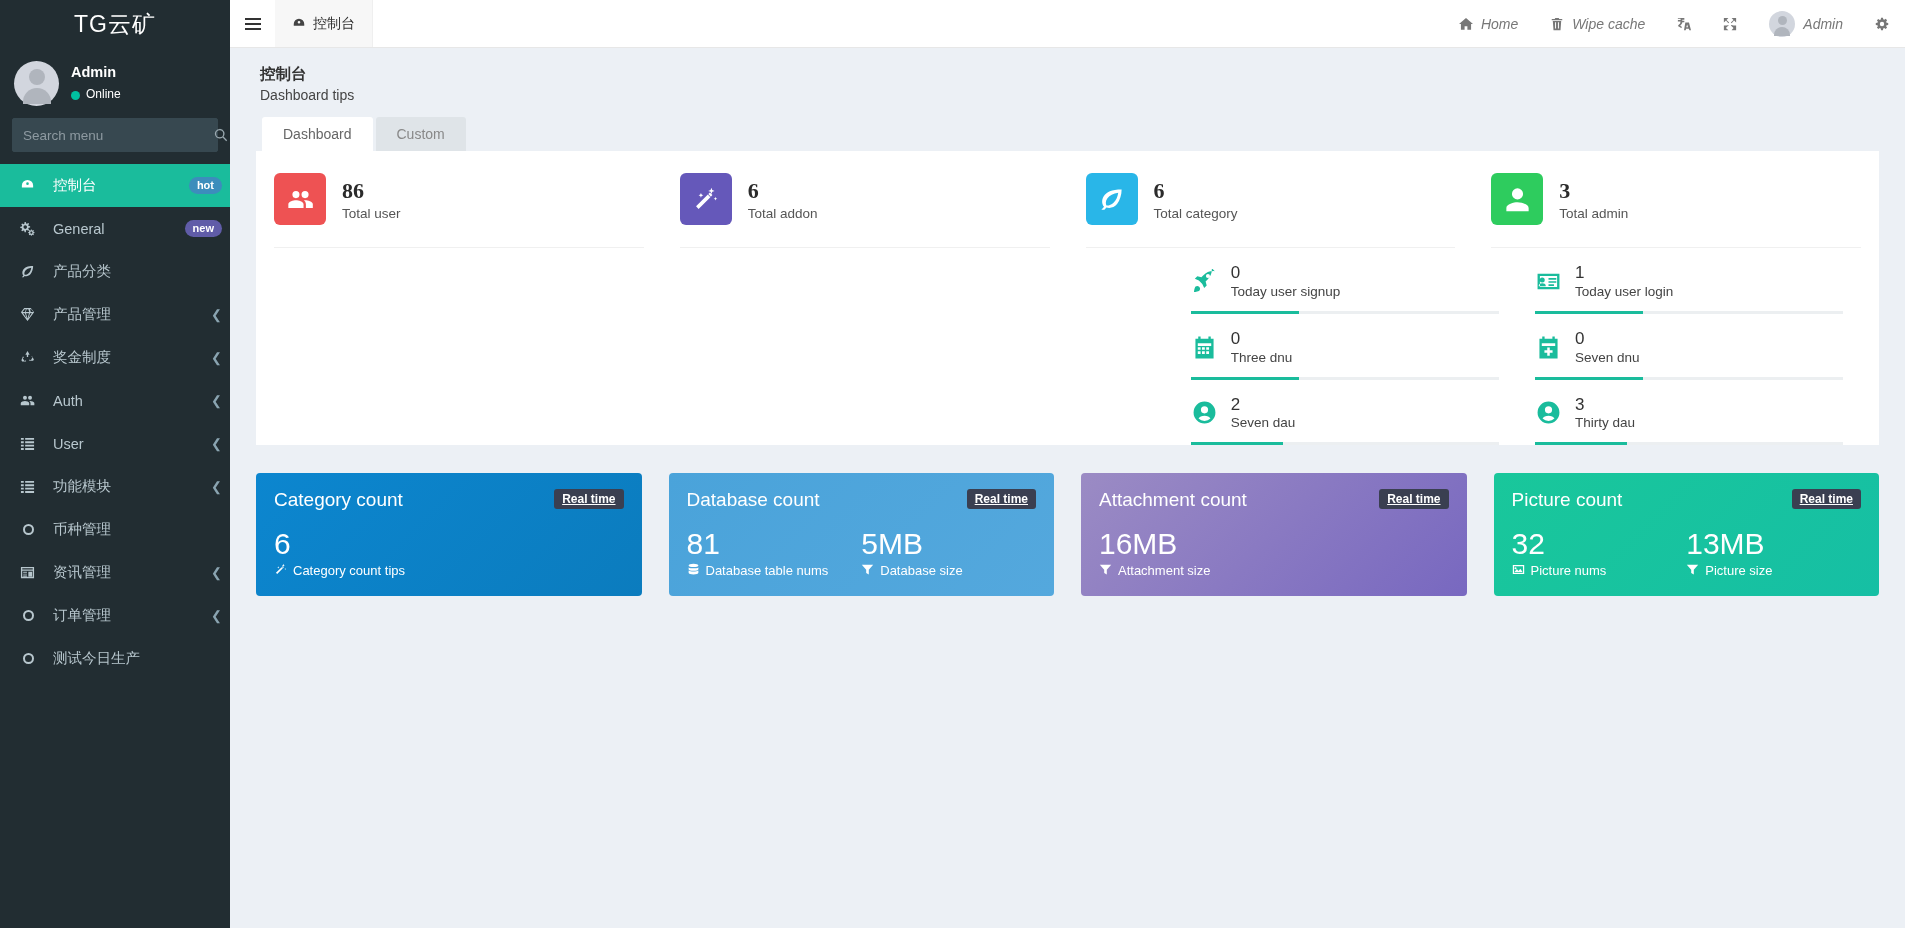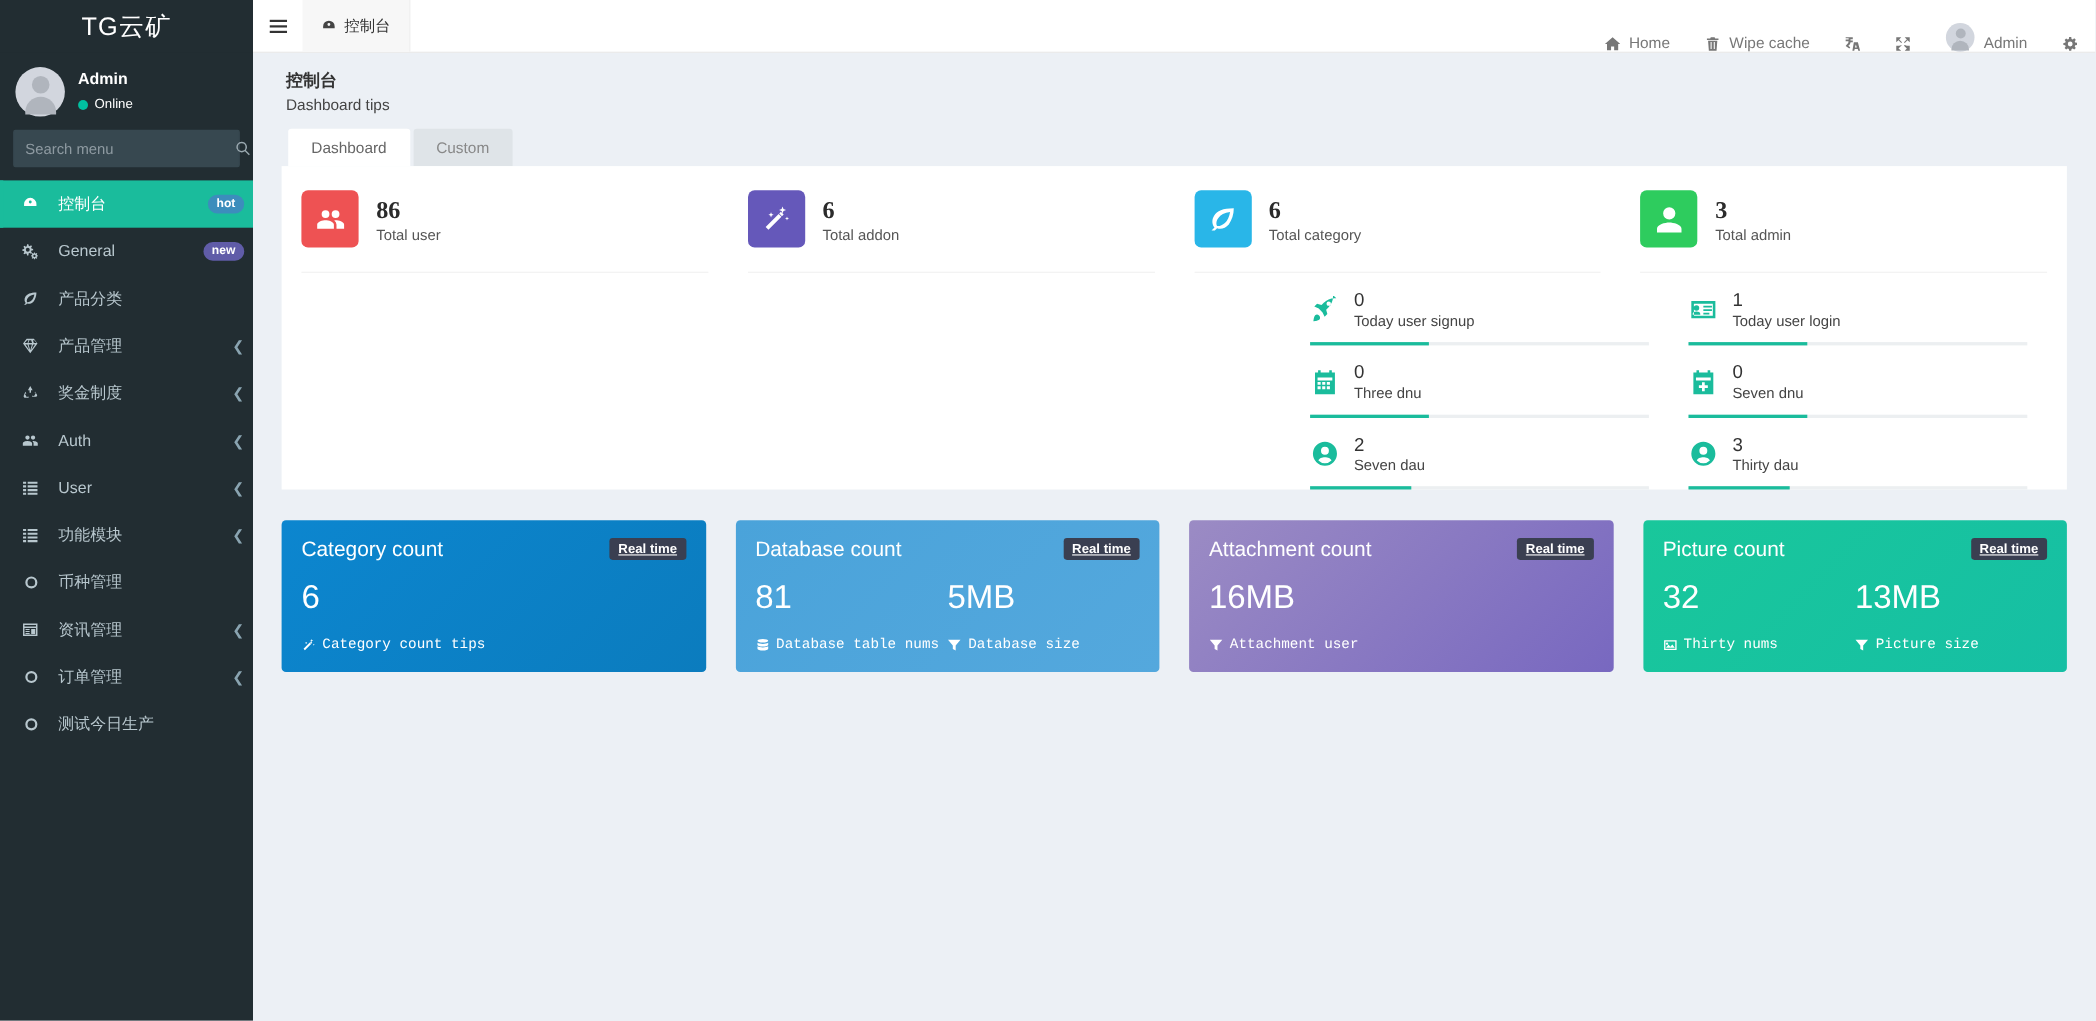--- a/index.html
+++ b/index.html
@@ -116,23 +116,24 @@
   }
   .nav-tab {
     display: flex; align-items: center; gap: 7px;
     padding: 0 17px; background: #f7f7f7; color: #333;
     font-size: 14px; cursor: pointer;
     border-right: 1px solid #efefef;
   }
   .nav-spacer { flex: 1; }
   .nav-right { display: flex; align-items: stretch; }
   .nav-item {
-    display: flex; align-items: flex-end; gap: 8px;
+    display: flex; align-items: center; gap: 8px;
     padding: 0 16px; color: #777; font-size: 14px; cursor: pointer;
     text-decoration: none;
+    font-style: italic;
   }
   .avatar-sm {
     width: 26px; height: 26px; border-radius: 50%;
     background: #d2d6de; position: relative; display:inline-block;
   }
   .avatar-sm::before {
     content: ""; position: absolute; width: 9px; height: 9px; border-radius: 50%;
     background: #b0b5bd; left: 8.5px; top: 5px;
   }
   .avatar-sm::after {
@@ -191,21 +192,21 @@
   }
   .grad-head { display: flex; align-items: flex-start; justify-content: space-between; }
   .grad-title { font-size: 19px; color: #fff; }
   .rt-badge {
     background: #3a3f51; color: #fff; font-size: 12px; font-weight: bold;
     padding: 4px 8px; border-radius: 3px; line-height: 1; text-decoration: underline;
   }
   .grad-body { display: flex; margin-top: 16px; }
   .grad-metric { flex: 1; }
   .grad-metric .gv { font-size: 30px; font-weight: 300; line-height: 1.1; }
-  .grad-metric .gl { font-size: 13px; margin-top: 18px; display: flex; align-items: flex-end; gap: 6px; font-family: Liberation Mono, monospace; }
+  .grad-metric .gl { font-size: 13px; margin-top: 3px; display: flex; align-items: flex-start; gap: 6px; }
   .grad-metric .gl svg { width: 13px; height: 13px; fill: #fff; }
 </style>
 </head>
 <body>
 
 <div class="app">
 
   <aside class="sidebar">
     <div class="brand">TG云矿</div>
 
@@ -631,38 +632,38 @@
               <div class="grad-title">Attachment count</div>
               <div class="rt-badge">Real time</div>
             </div>
             <div class="grad-body">
               <div class="grad-metric">
                 <div class="gv">16MB</div>
                 <div class="gl">
                   <svg viewBox="0 0 16 16">
                     <path d="M1 2h14l-5.4 6.3V14l-3.2-1.8V8.3z"></path>
                   </svg>
-                  <span>Attachment user</span>
+                  <span>Attachment size</span>
                 </div>
               </div>
             </div>
           </div>
           <div class="grad-card" style="background: linear-gradient(135deg, rgb(25, 199, 155), rgb(22, 191, 164));">
             <div class="grad-head">
               <div class="grad-title">Picture count</div>
               <div class="rt-badge">Real time</div>
             </div>
             <div class="grad-body">
               <div class="grad-metric">
                 <div class="gv">32</div>
                 <div class="gl">
                   <svg viewBox="0 0 16 16">
                     <path d="M1 2.5h14v11H1zm1.5 1.5v8h11V4zm1.8 1.1a1.3 1.3 0 11-1.3 1.3A1.3 1.3 0 014.3 5.1zM3 11l3-3.6 2 2.3 2.2-2.5L13 11z"></path>
                   </svg>
-                  <span>Thirty nums</span>
+                  <span>Picture nums</span>
                 </div>
               </div>
               <div class="grad-metric">
                 <div class="gv">13MB</div>
                 <div class="gl">
                   <svg viewBox="0 0 16 16">
                     <path d="M1 2h14l-5.4 6.3V14l-3.2-1.8V8.3z"></path>
                   </svg>
                   <span>Picture size</span>
                 </div>

